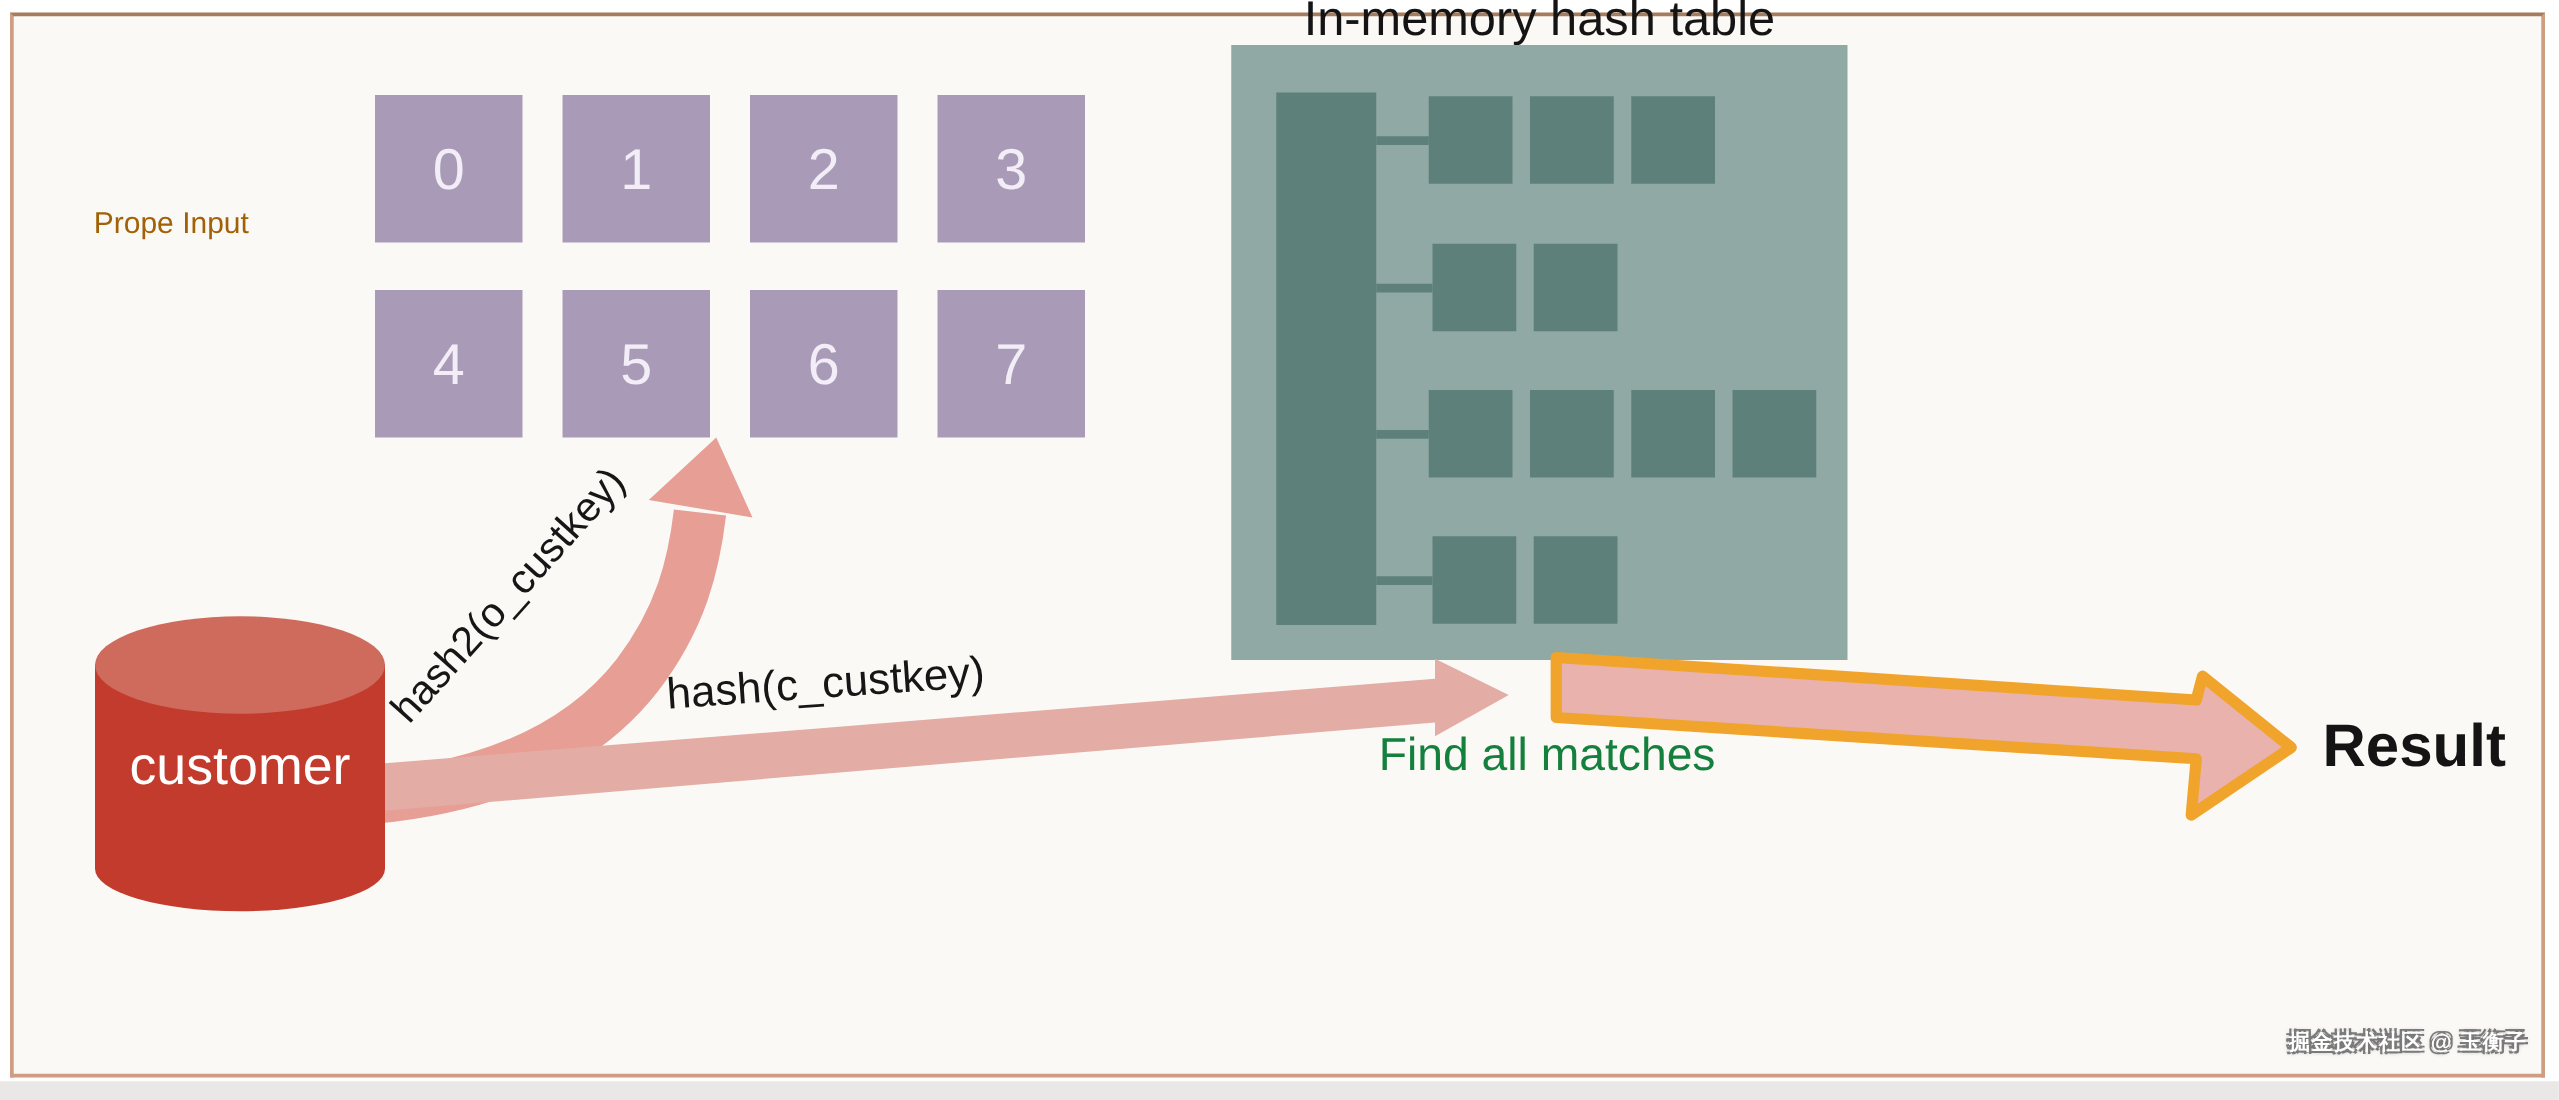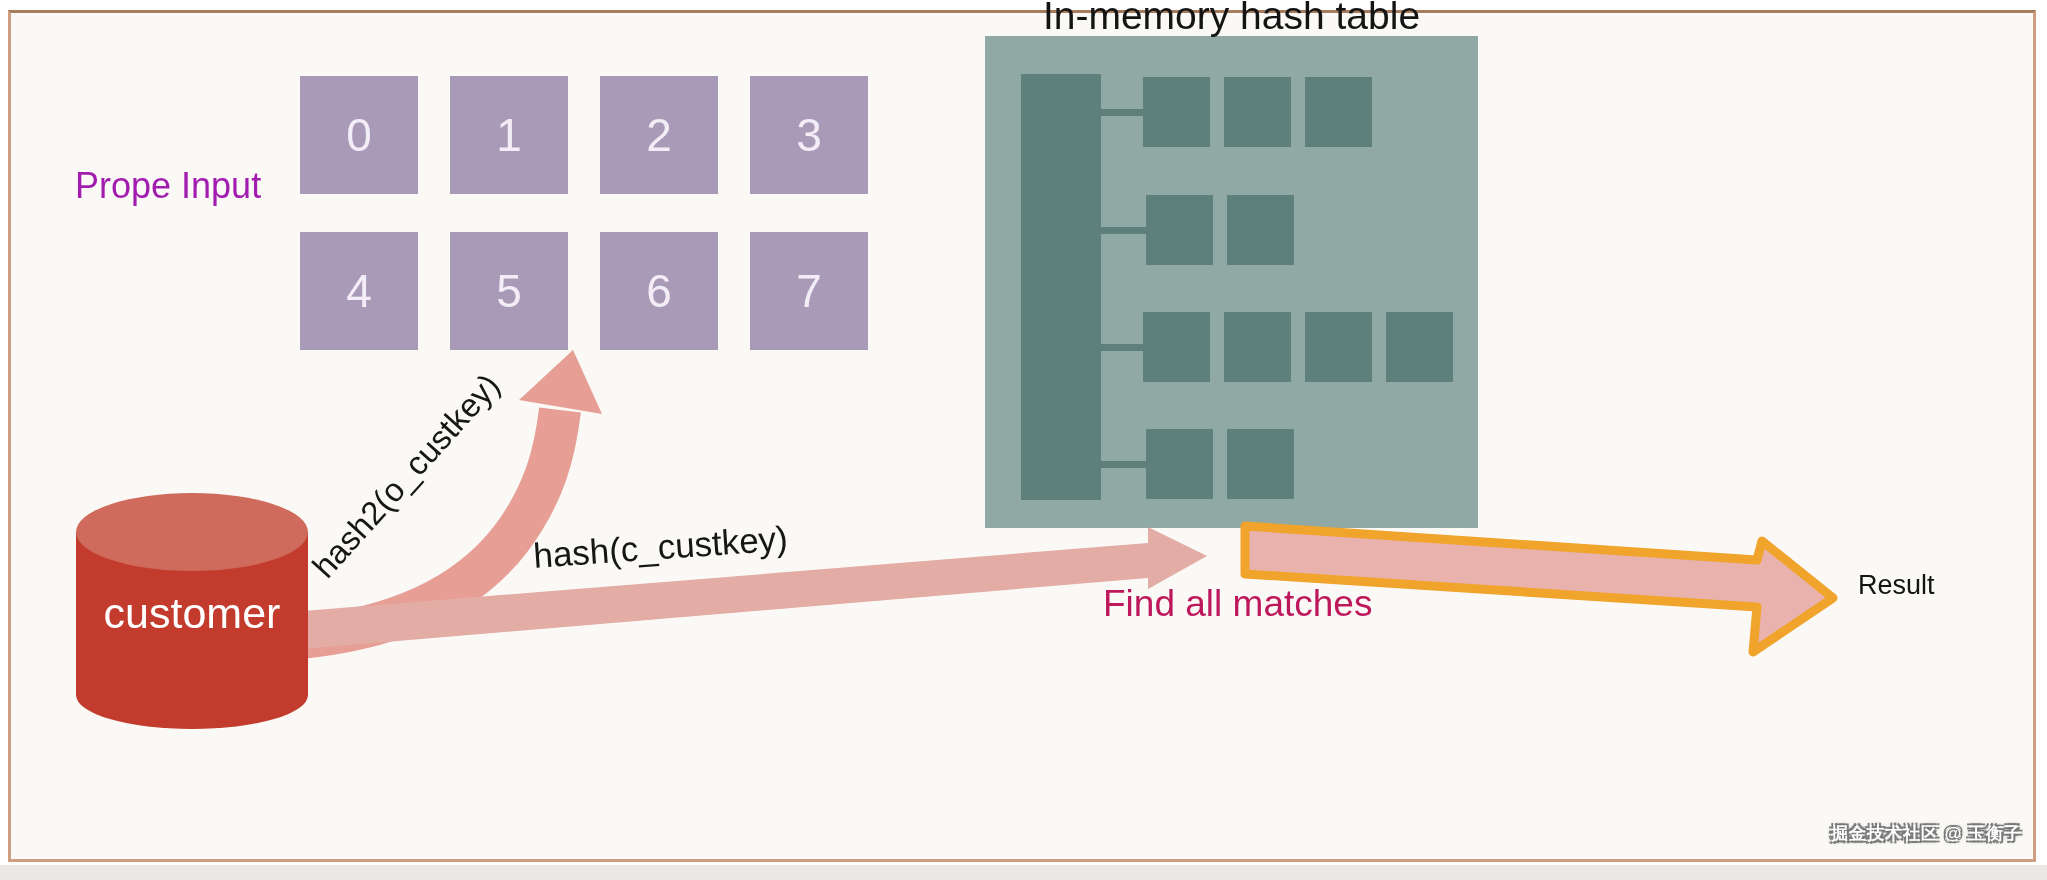--- a/index.html
+++ b/index.html
@@ -20,21 +20,21 @@
   .bottom-strip {
     position:absolute; left:0; top:865px; width:2047px; height:15px;
     background:#E9E8E6;
   }
   .abs { position:absolute; }
   .diagram-title {
     left:985px; top:-6px; width:493px;
     text-align:center; font-size:39px; color:#141414; white-space:nowrap;
   }
   .probe-label {
-    left:75px; top:163px; font-size:36px; line-height:1.3; color:#a21caf;
+    left:75px; top:163px; font-size:24px; line-height:1.3; color:#a16207;
   }
   .chunk-grid {
     left:300px; top:76px;
     display:grid;
     grid-template-columns:repeat(4,118px);
     grid-auto-rows:118px;
     gap:38px 32px;
   }
   .chunk-box {
     background:#A99BB8;
@@ -72,24 +72,24 @@
   .arrow-layer { left:0; top:0; width:2047px; height:880px; pointer-events:none; }
   .lbl-build {
     left:305px; top:560px; font-size:33px; white-space:nowrap;
     transform:rotate(-48deg); transform-origin:0 0; color:#161616;
   }
   .lbl-probe {
     left:532px; top:536px; font-size:35px; white-space:nowrap;
     transform:rotate(-4deg); transform-origin:0 0; color:#161616;
   }
   .lbl-find {
-    left:1103px; top:583px; font-size:37px; white-space:nowrap; color:#be185d;
+    left:1103px; top:583px; font-size:37px; white-space:nowrap; color:#15803d;
   }
   .lbl-result {
-    left:1858px; top:570px; font-size:27px; white-space:nowrap; color:#141414;
+    left:1858px; top:570px; font-size:48px; white-space:nowrap; color:#141414;font-weight:bold;
   }
   .watermark {
     right:25px; top:822px; font-size:17px; font-weight:bold; color:#ffffff;
     white-space:nowrap; letter-spacing:1px;
     text-shadow:-2px -2px 0 #7a7a7a, 2px -2px 0 #7a7a7a,
                 -2px 2px 0 #7a7a7a, 2px 2px 0 #7a7a7a, 0 0 4px #666;
   }
 </style>
 </head>
 <body>

